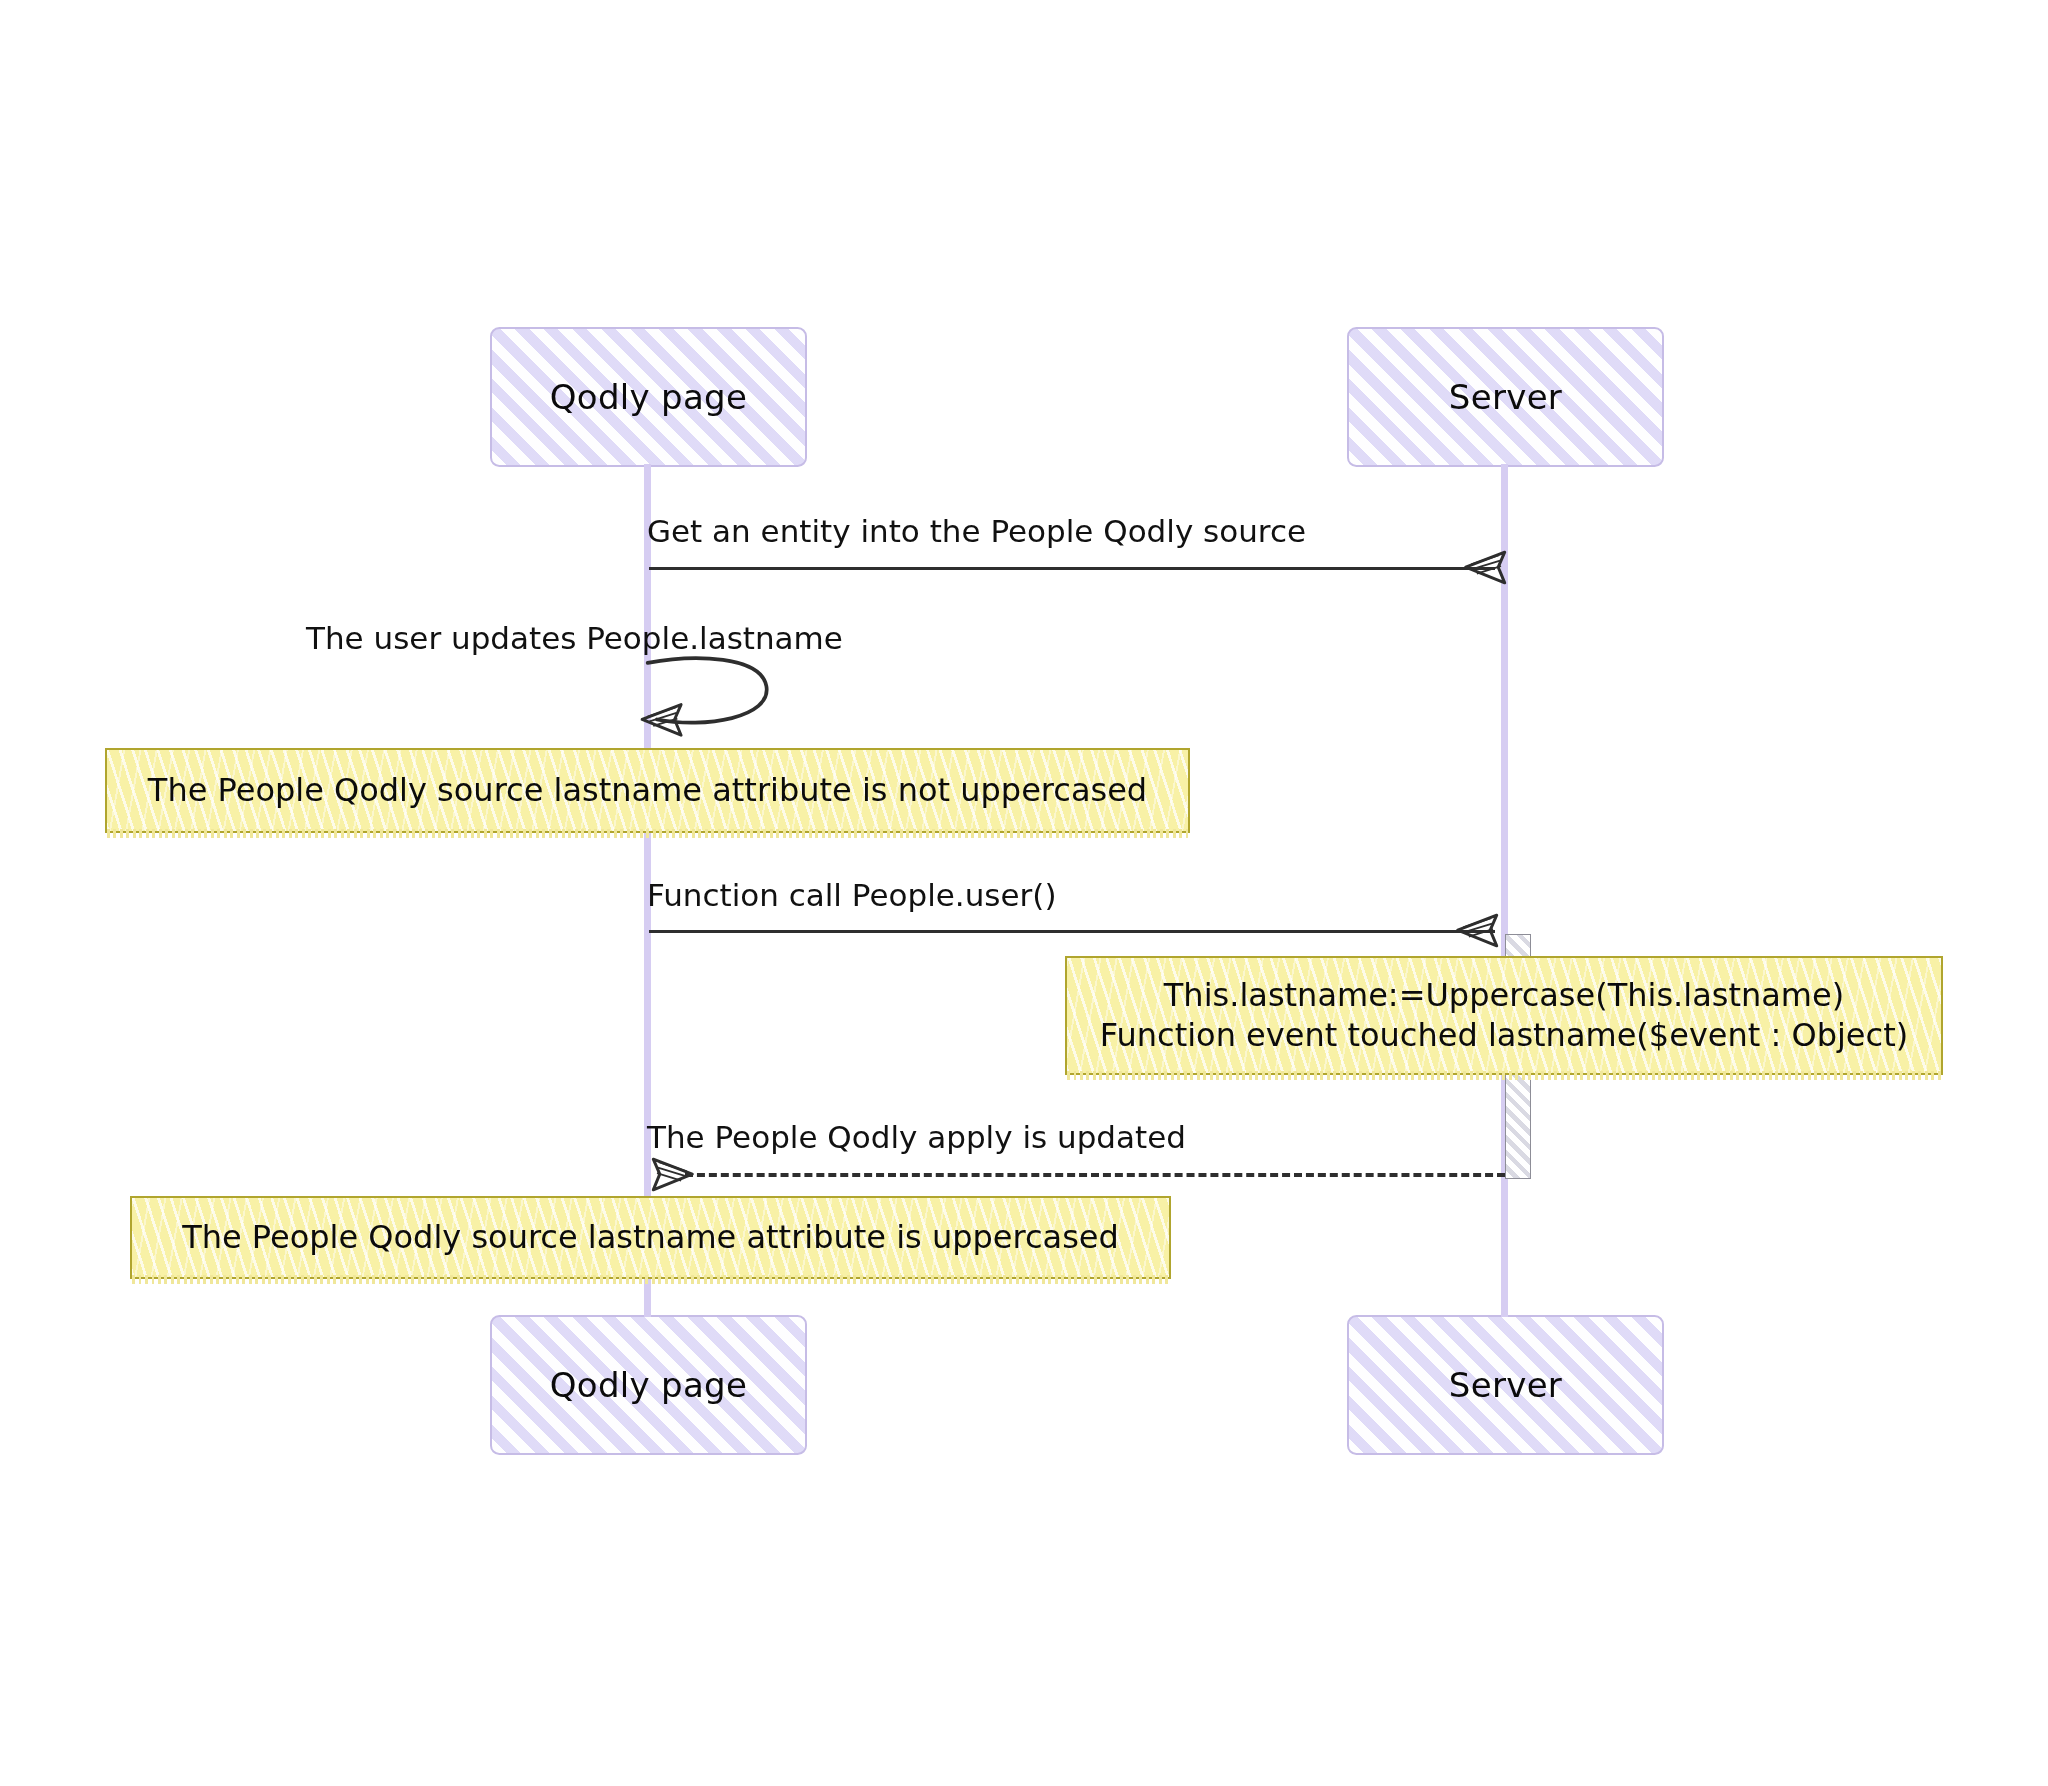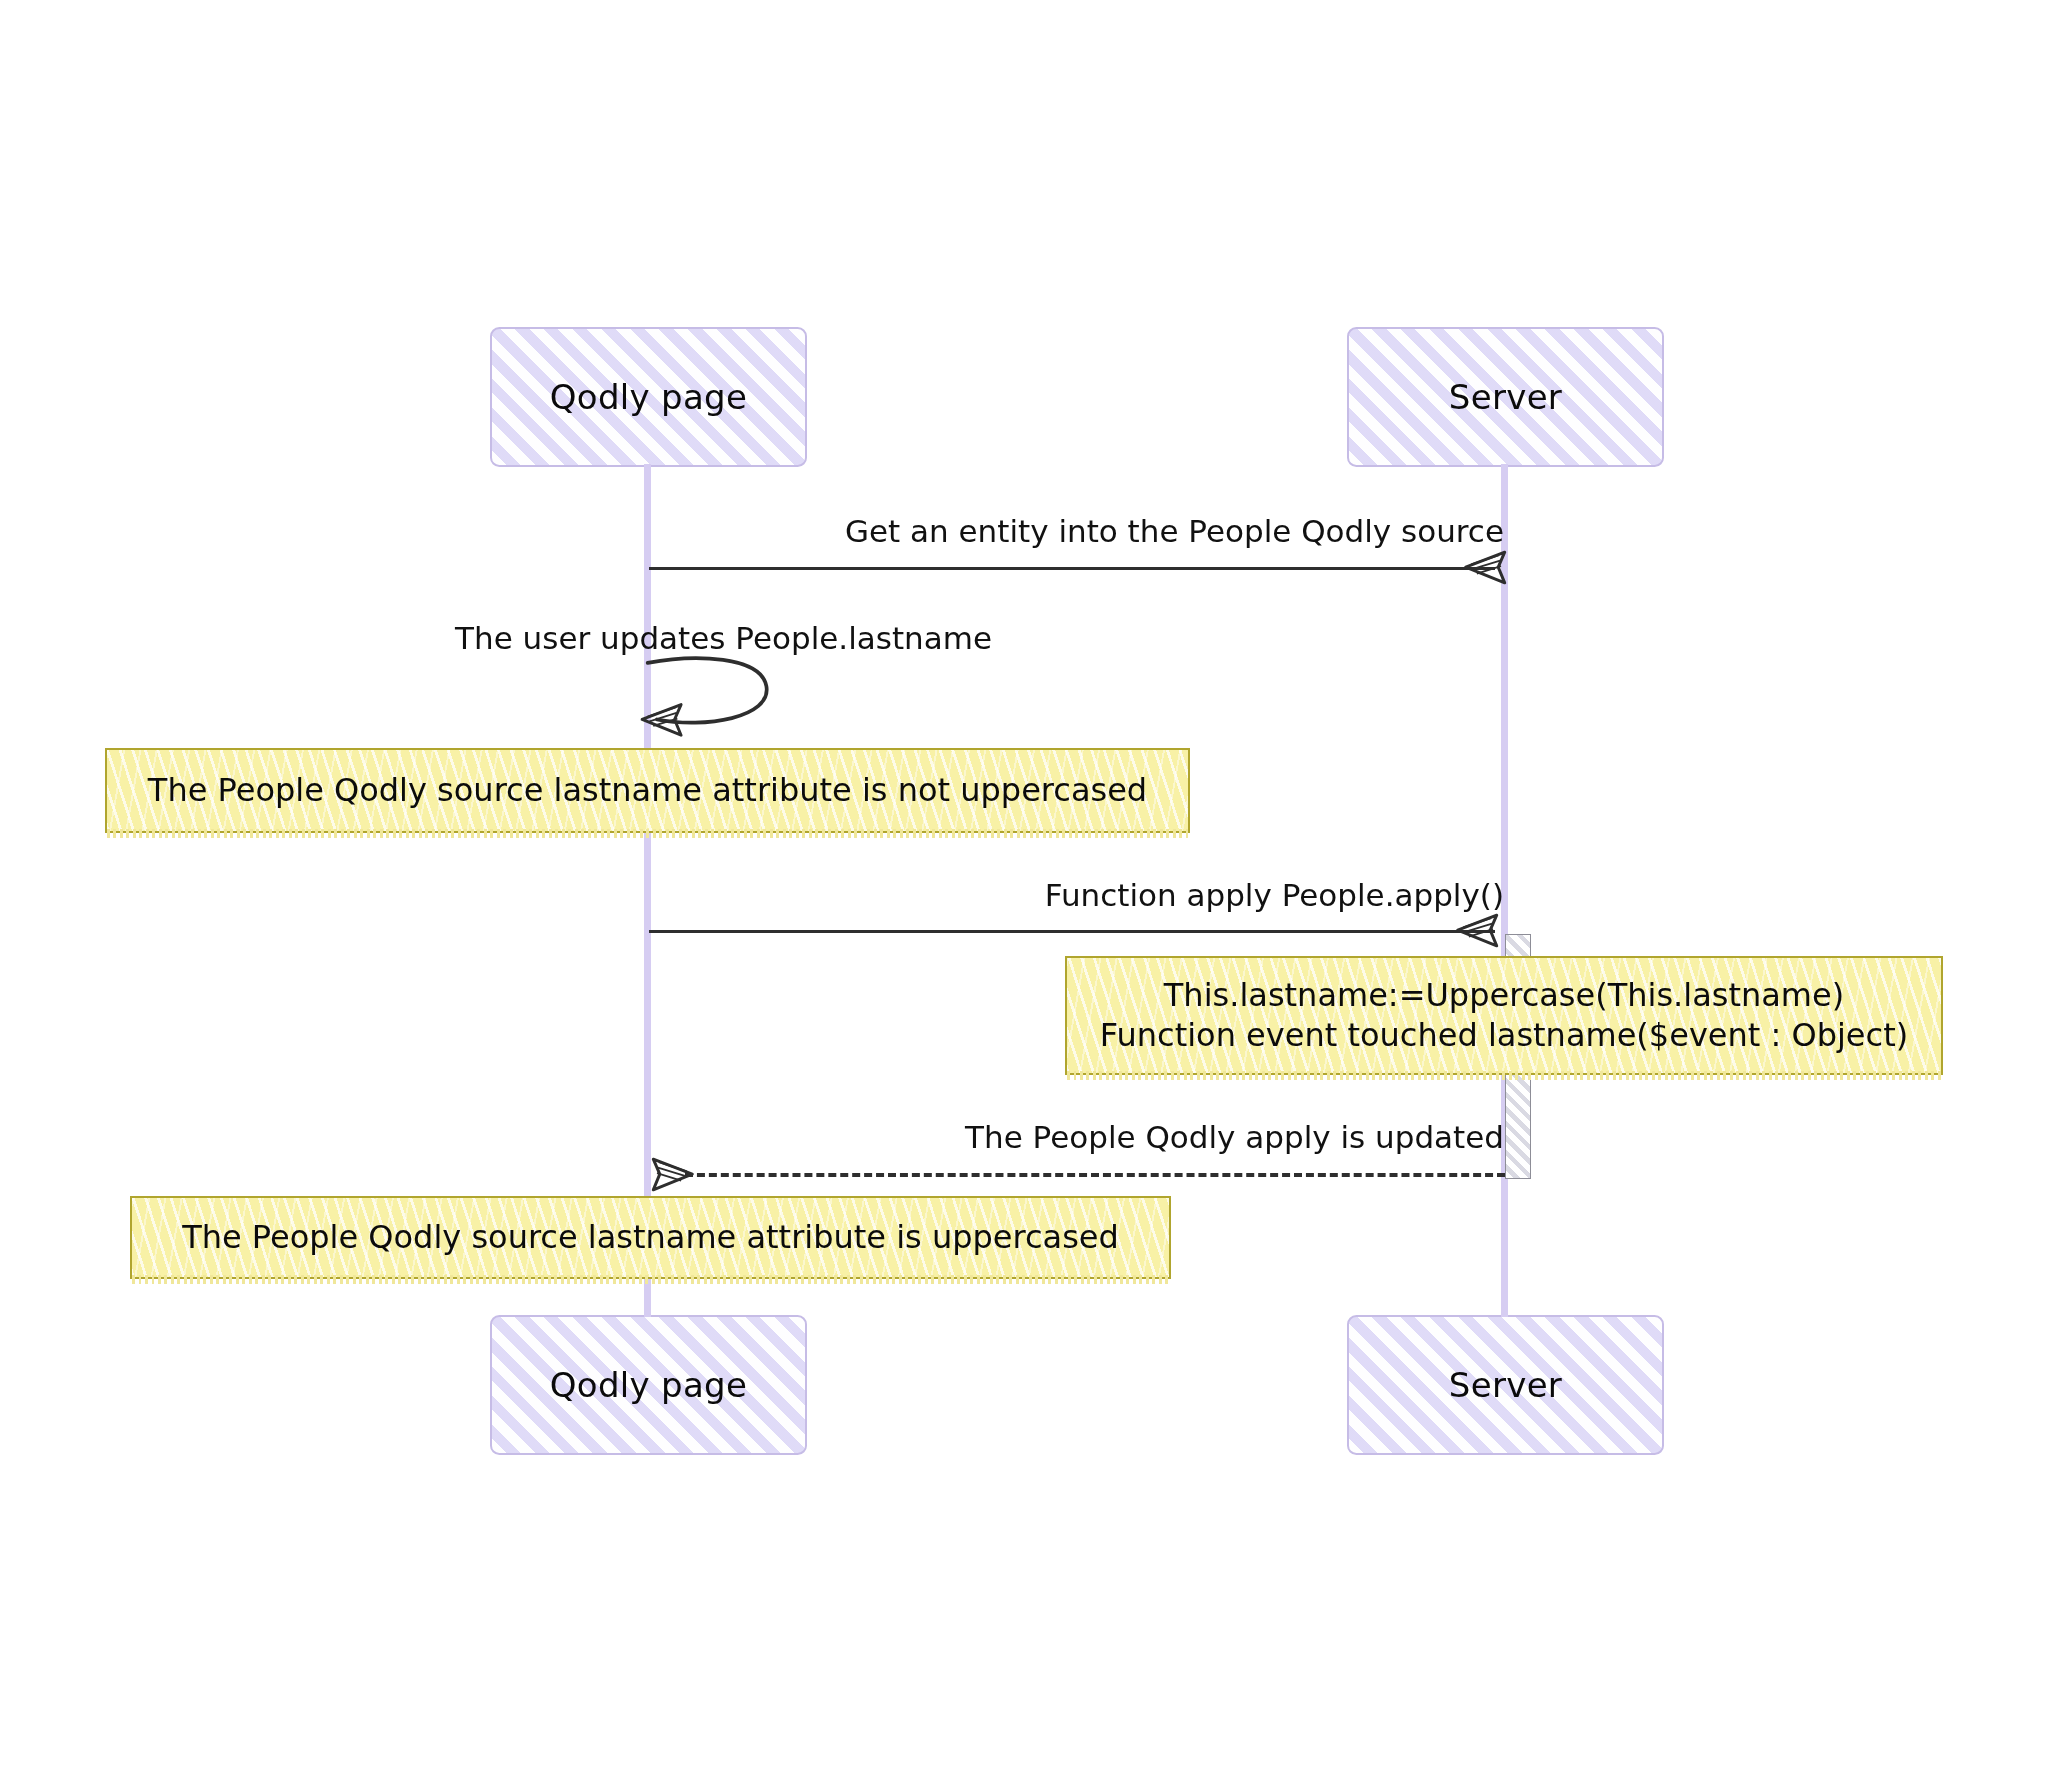--- a/index.html
+++ b/index.html
@@ -57,21 +57,21 @@
   .msg-line.dashed{
     border-top:4.6px dashed #2e2e2e;
   }
   .msg-label{
     position:absolute;
     font-family:"DejaVu Sans",sans-serif;
     font-size:31px;
     color:#111111;
     white-space:nowrap;
     z-index:6;
-    text-align:right;
+    text-align:left;
   }
   .arrowhead{position:absolute;z-index:7;}
 
   
   .selfloop{position:absolute;z-index:5;}
 
   
   .note{
     position:absolute;
     box-sizing:border-box;
@@ -134,21 +134,21 @@
       <path d="M2 76 L44 60 L37 76 L44 93 Z" fill="none" stroke="#2e2e2e" stroke-width="3.2" stroke-linejoin="round"></path>
       <path d="M8 73 L38 63 M10 78 L39 69 M14 83 L40 75" stroke="#2e2e2e" stroke-width="2"></path>
     </svg>
   </div>
 
   <div class="note" style="left:105px;top:748px;width:1085px;height:85px;">
     <div class="note-text">The People Qodly source lastname attribute is not uppercased</div>
     <div class="note-frill"></div>
   </div>
 
-  <div class="msg-label" style="left:647px;top:877px;width:857px;">Function apply People.apply()</div>
+  <div class="msg-label" style="left:647px;top:877px;width:857px;">Function call People.user()</div>
   <div class="msg-line" style="left:649px;top:930px;width:846px;"></div>
   <div class="arrowhead" style="left:1454px;top:905px;">
     <svg width="52" height="52" viewBox="0 0 56 56">
       <path d="M4 27 L46 11 L39 27 L46 44 Z" fill="none" stroke="#2e2e2e" stroke-width="3.2" stroke-linejoin="round"></path>
       <path d="M10 24 L40 14 M12 29 L41 20 M16 34 L42 26" stroke="#2e2e2e" stroke-width="2"></path>
     </svg>
   </div>
 
   <div class="activation" style="left:1505px;top:934px;width:26px;height:245px;"></div>
 

